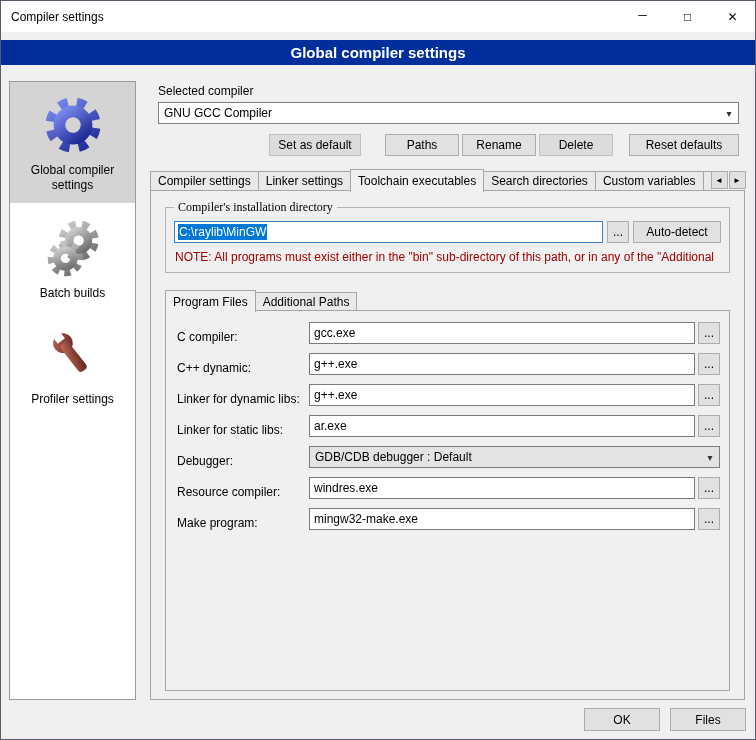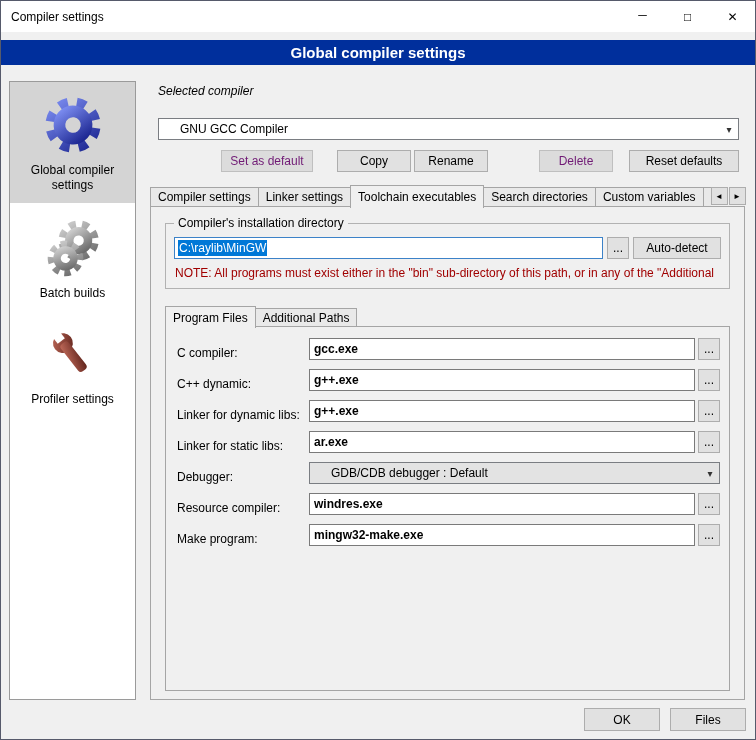--- a/index.html
+++ b/index.html
@@ -25,68 +25,68 @@
   
   .sidebar { width: 127px; flex: none; background: #fff; border: 1px solid #9a9a9a; display: flex; flex-direction: column; overflow: hidden; }
   .side-item { display: flex; flex-direction: column; align-items: center; text-align: center; padding: 12px 3px 10px; gap: 7px; cursor: default; }
   .side-item.selected { background: #d4d4d4; }
   .side-item + .side-item { margin-top: 4px; }
   .side-label { line-height: 1.25; }
   .side-icon { flex: none; }
 
   
   .main { flex: 1; display: flex; flex-direction: column; min-width: 0; }
-  .sc-label { margin: 3px 0 20px 14px; font-style: italic; }
-
-  
-  .combo { height: 22px; background: #fff; border: 1px solid #7a7d82; display: flex; align-items: center; padding-left: 21px; position: relative; cursor: default; }
+  .sc-label { margin: 3px 0 4px 14px; }
+
+  
+  .combo { height: 22px; background: #fff; border: 1px solid #7a7d82; display: flex; align-items: center; padding-left: 5px; position: relative; cursor: default; }
   .combo-text { flex: 1; white-space: nowrap; overflow: hidden; }
   .combo-arrow { width: 18px; text-align: center; font-size: 10px; color: #333; flex: none; }
   .combo.top { margin: 0 8px 0 14px; }
   .combo.gray { background: #e3e3e3; }
 
   
   .btn { font-family: "Liberation Sans", "DejaVu Sans", sans-serif; font-size: 12px; height: 22px; background: #e1e1e1; border: 1px solid #adadad; display: inline-flex; align-items: center; justify-content: center; padding: 0 8px; cursor: default; }
-  .btn.disabled { color: #701a75; background: #dcdcdc; border-color: #bfbfbf; margin-left: 48px; }
+  .btn.disabled { color: #000000; background: #dcdcdc; border-color: #bfbfbf; }
   .btn.browse { width: 22px; padding: 0; flex: none; }
   .btn-row { margin: 10px 8px 0 14px; display: flex; align-items: center; }
   .sp-flex { flex: 1; }
   .sp24 { width: 24px; flex: none; }
   .sp16 { width: 16px; flex: none; }
   .sp3 { width: 3px; flex: none; }
 
   
   .tabstrip { margin: 13px 2px 0 6px; display: flex; align-items: flex-end; position: relative; z-index: 2; }
   .tab { height: 20px; padding: 0 7px; background: #e9e9e9; border: 1px solid #a5a5a5; display: flex; align-items: center; white-space: nowrap; flex: none; cursor: default; }
   .tab + .tab { margin-left: -1px; }
   .tab.active { height: 23px; background: #f0f0f0; border-bottom: none; margin-bottom: -1px; position: relative; z-index: 3; }
   .tab.cut { flex: 1 1 0; min-width: 0; max-width: 47px; overflow: hidden; padding-right: 0; border-right: none; }
   .tab-scrollers { margin-left: auto; display: flex; gap: 1px; margin-bottom: 2px; flex: none; }
   .scroll-btn { width: 17px; height: 18px; font-size: 8px; padding: 0; }
 
   .panel { flex: 1; margin: 0 2px 0 6px; border: 1px solid #a5a5a5; background: #f0f0f0; margin-top: -1px; padding: 12px 8px 8px; display: flex; flex-direction: column; min-height: 0; }
 
   
   .groupbox { position: relative; border: 1px solid #b2b2b2; margin: 4px 6px 0; padding: 13px 8px 8px; }
-  .gb-label { position: absolute; top: -8px; left: 8px; background: #f0f0f0; padding: 0 4px; }
+  .gb-label { position: absolute; top: -8px; left: 8px; background: #f0f0f0; padding: 0 4px; font-family: Liberation Serif, serif; }
   .gb-row { display: flex; align-items: center; gap: 4px; }
   .textbox { flex: 1; height: 22px; background: #fff; border: 1px solid #3c82c8; display: flex; align-items: center; padding: 0 3px; overflow: hidden; }
   .textbox .sel { background: #0078d7; color: #fff; padding: 1px 1px; white-space: nowrap; }
   .note { margin: 7px 1px 0; color: #a00000; white-space: nowrap; overflow: hidden; }
 
   
   .subtabstrip { margin: 17px 6px 0; display: flex; align-items: flex-end; position: relative; z-index: 2; }
   .subtabstrip .tab { height: 19px; }
   .subtabstrip .tab.active { height: 22px; }
   .subpanel { flex: 1; margin: -1px 6px 0; border: 1px solid #a5a5a5; background: #f0f0f0; padding: 11px 9px 8px 11px; display: flex; flex-direction: column; min-height: 0; }
 
   
   .frow { display: flex; align-items: flex-end; height: 22px; margin-bottom: 9px; flex: none; }
   .flabel { width: 132px; flex: none; }
-  .textin { flex: 1; height: 22px; border: 1px solid #7a7a7a; background: #fff; padding: 0 4px; font-family: "Liberation Sans", "DejaVu Sans", sans-serif; font-size: 12px; margin-right: 3px; min-width: 0; font-weight: bold; }
+  .textin { flex: 1; height: 22px; border: 1px solid #7a7a7a; background: #fff; padding: 0 4px; font-family: "Liberation Sans", "DejaVu Sans", sans-serif; font-size: 12px; margin-right: 3px; min-width: 0; }
   .combo.grow { flex: 1; min-width: 0; }
 
   
   .footer { flex: none; height: 31px; display: flex; justify-content: flex-end; align-items: flex-end; gap: 10px; padding: 0 1px 0 0; }
   .footer .btn { width: 76px; height: 23px; }
 </style>
 </head>
 <body>
 
 <div class="window">
@@ -173,21 +173,21 @@
 
         <div class="combo top">
           <span class="combo-text">GNU GCC Compiler</span>
           <span class="combo-arrow">▾</span>
         </div>
 
         <div class="btn-row">
           <div class="sp-flex"></div>
           <button class="btn disabled" style="width:92px">Set as default</button>
           <div class="sp24"></div>
-          <button class="btn" style="width:74px">Copy</button>
+          <button class="btn" style="width:74px">Paths</button>
           <div class="sp3"></div>
           <button class="btn" style="width:74px">Rename</button>
           <div class="sp3"></div>
           <button class="btn disabled" style="width:74px">Delete</button>
           <div class="sp16"></div>
           <button class="btn" style="width:110px">Reset defaults</button>
         </div>
 
         <div class="tabstrip">
           <div class="tab">

